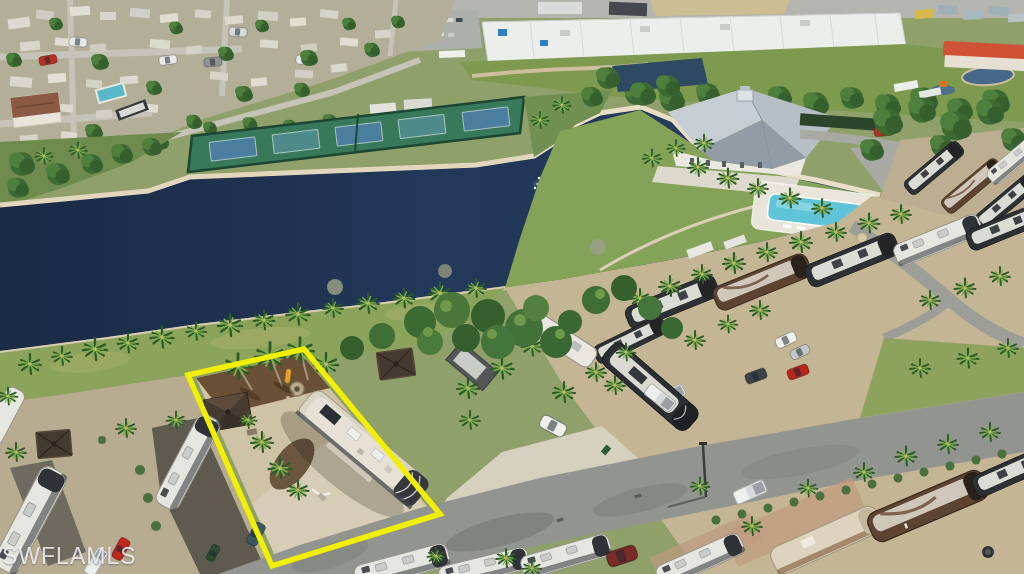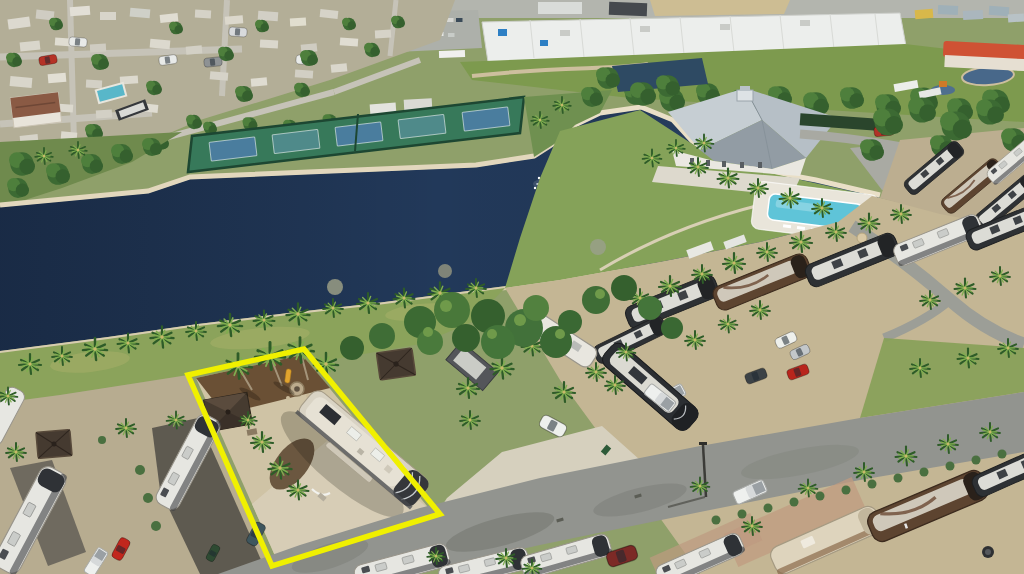--- a/index.html
+++ b/index.html
@@ -659,13 +659,14 @@
         <circle cx="560" cy="334" r="5" fill="#6f9a4a"></circle>
   <circle cx="600" cy="294" r="5" fill="#6f9a4a"></circle>
         <circle cx="428" cy="332" r="5" fill="#6f9a4a"></circle>
 </g>
 
 <g>
   <polygon points="188,375 304,349 440,514 272,566" fill="none" stroke-width="5.5" stroke-linejoin="miter" stroke="#F0F000"></polygon>
 </g>
 </svg>
 
+<div class="watermark">SWFLAMLS</div>
 </div>
 
 </body></html>

